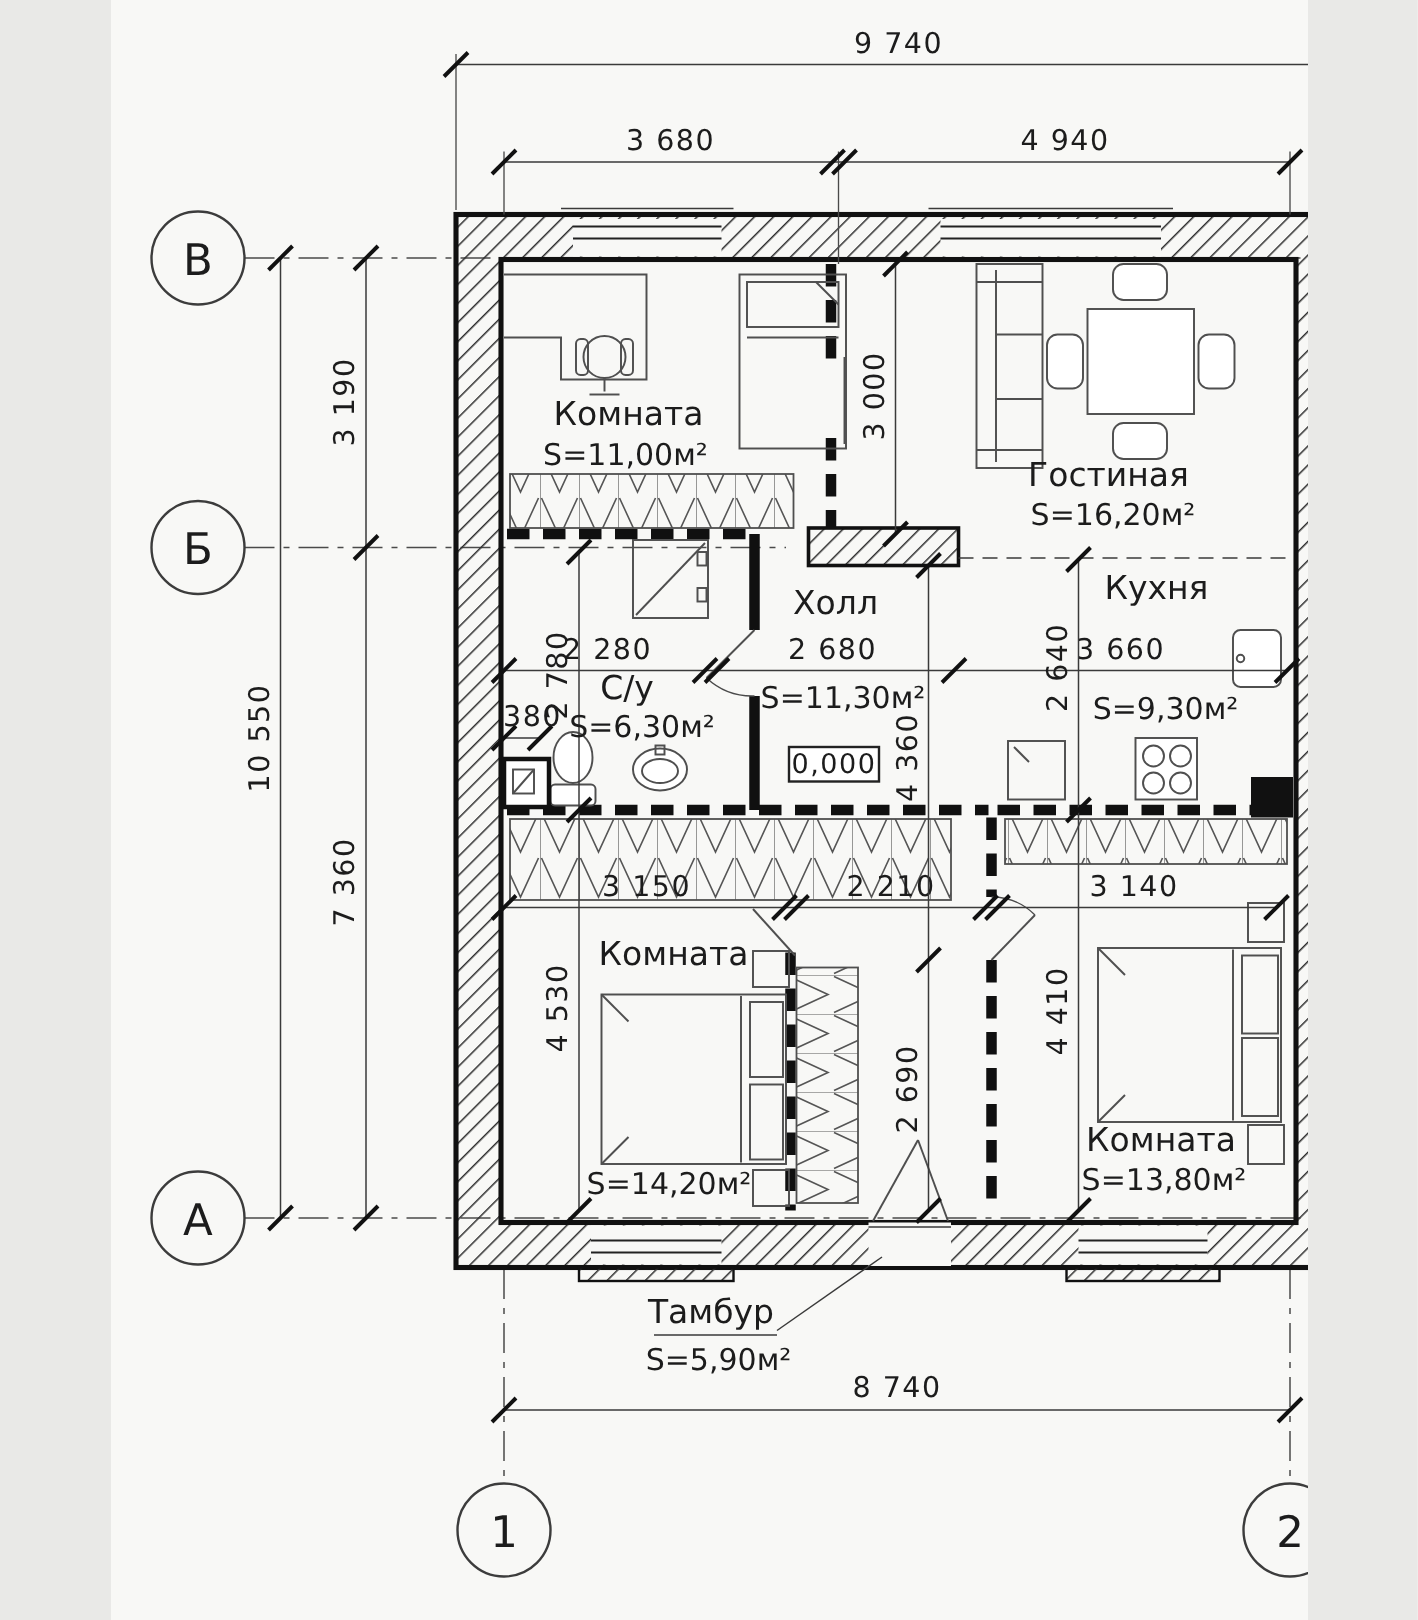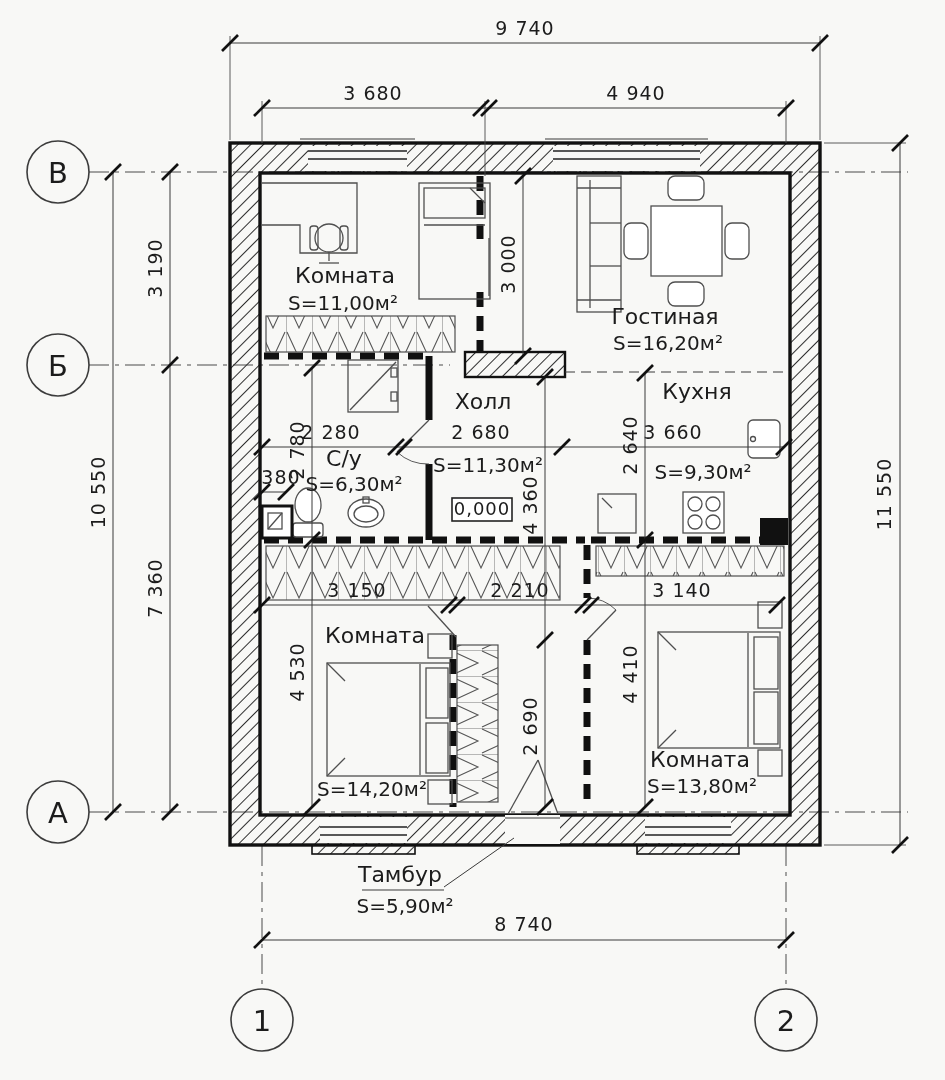--- a/index.html
+++ b/index.html
@@ -1,16 +1,16 @@
 <!DOCTYPE html>
 <html><head>
 <meta charset="utf-8">
 <style>
   html,body{margin:0;padding:0;background:#e9e9e7;}
-  .sheet{position:relative;width:945px;height:1080px;background:#f8f8f6;margin:0 auto;
+  .sheet{position:relative;width:798px;height:1080px;background:#f8f8f6;margin:0 auto;
          font-family:"DejaVu Sans", sans-serif;overflow:hidden;}
   svg{display:block}
   text{fill:#1c1c1c;font-family:"DejaVu Sans", sans-serif;}
   .dim-t{font-size:19px;letter-spacing:1px;}
   .room-t{font-size:22px;}
   .area-t{font-size:20px;}
   .axis-t{font-size:29px;}
   .elev-t{font-size:18px;letter-spacing:1px;}
   .thin{stroke:#3a3a3a;stroke-width:1;fill:none;}
   .ext{stroke:#4a4a4a;stroke-width:0.9;fill:none;}

